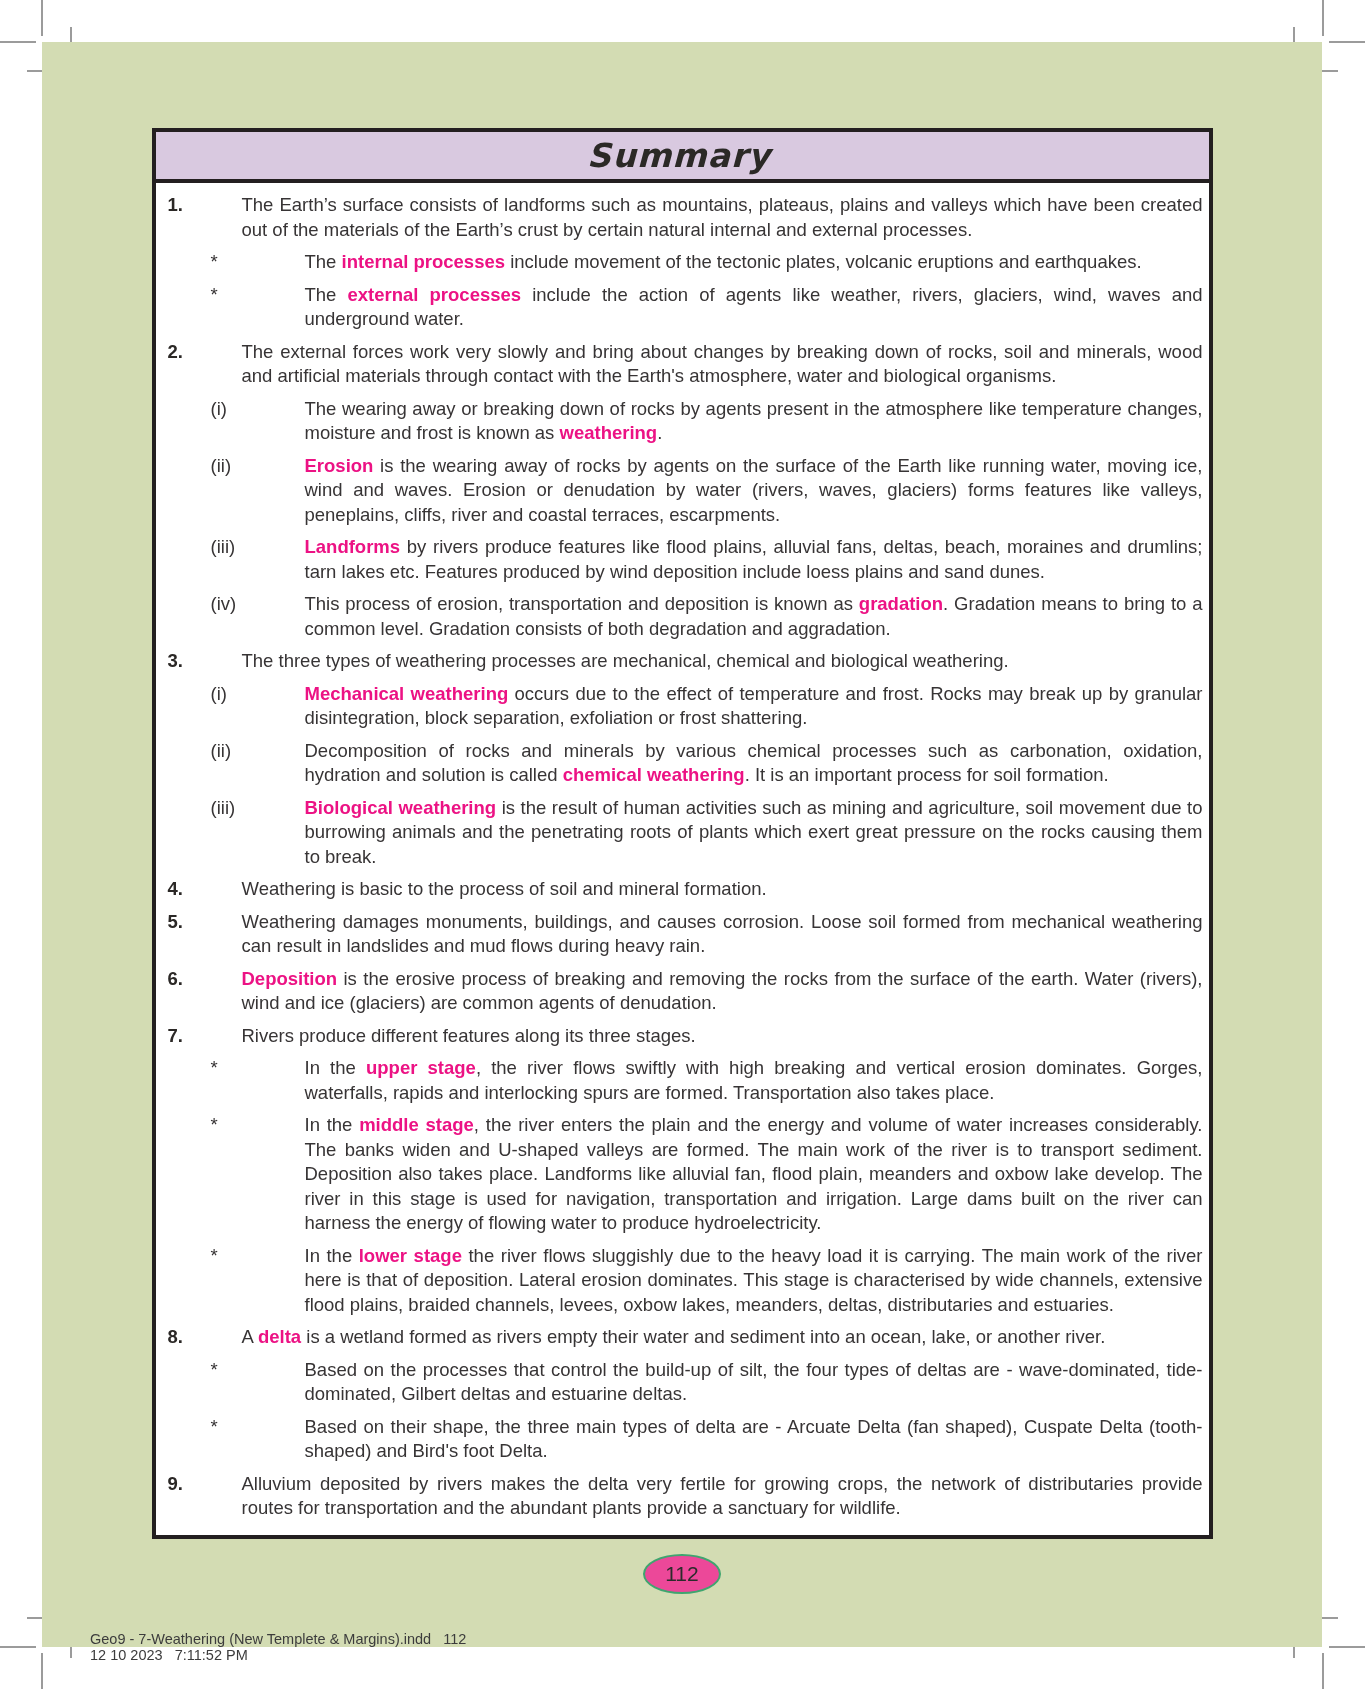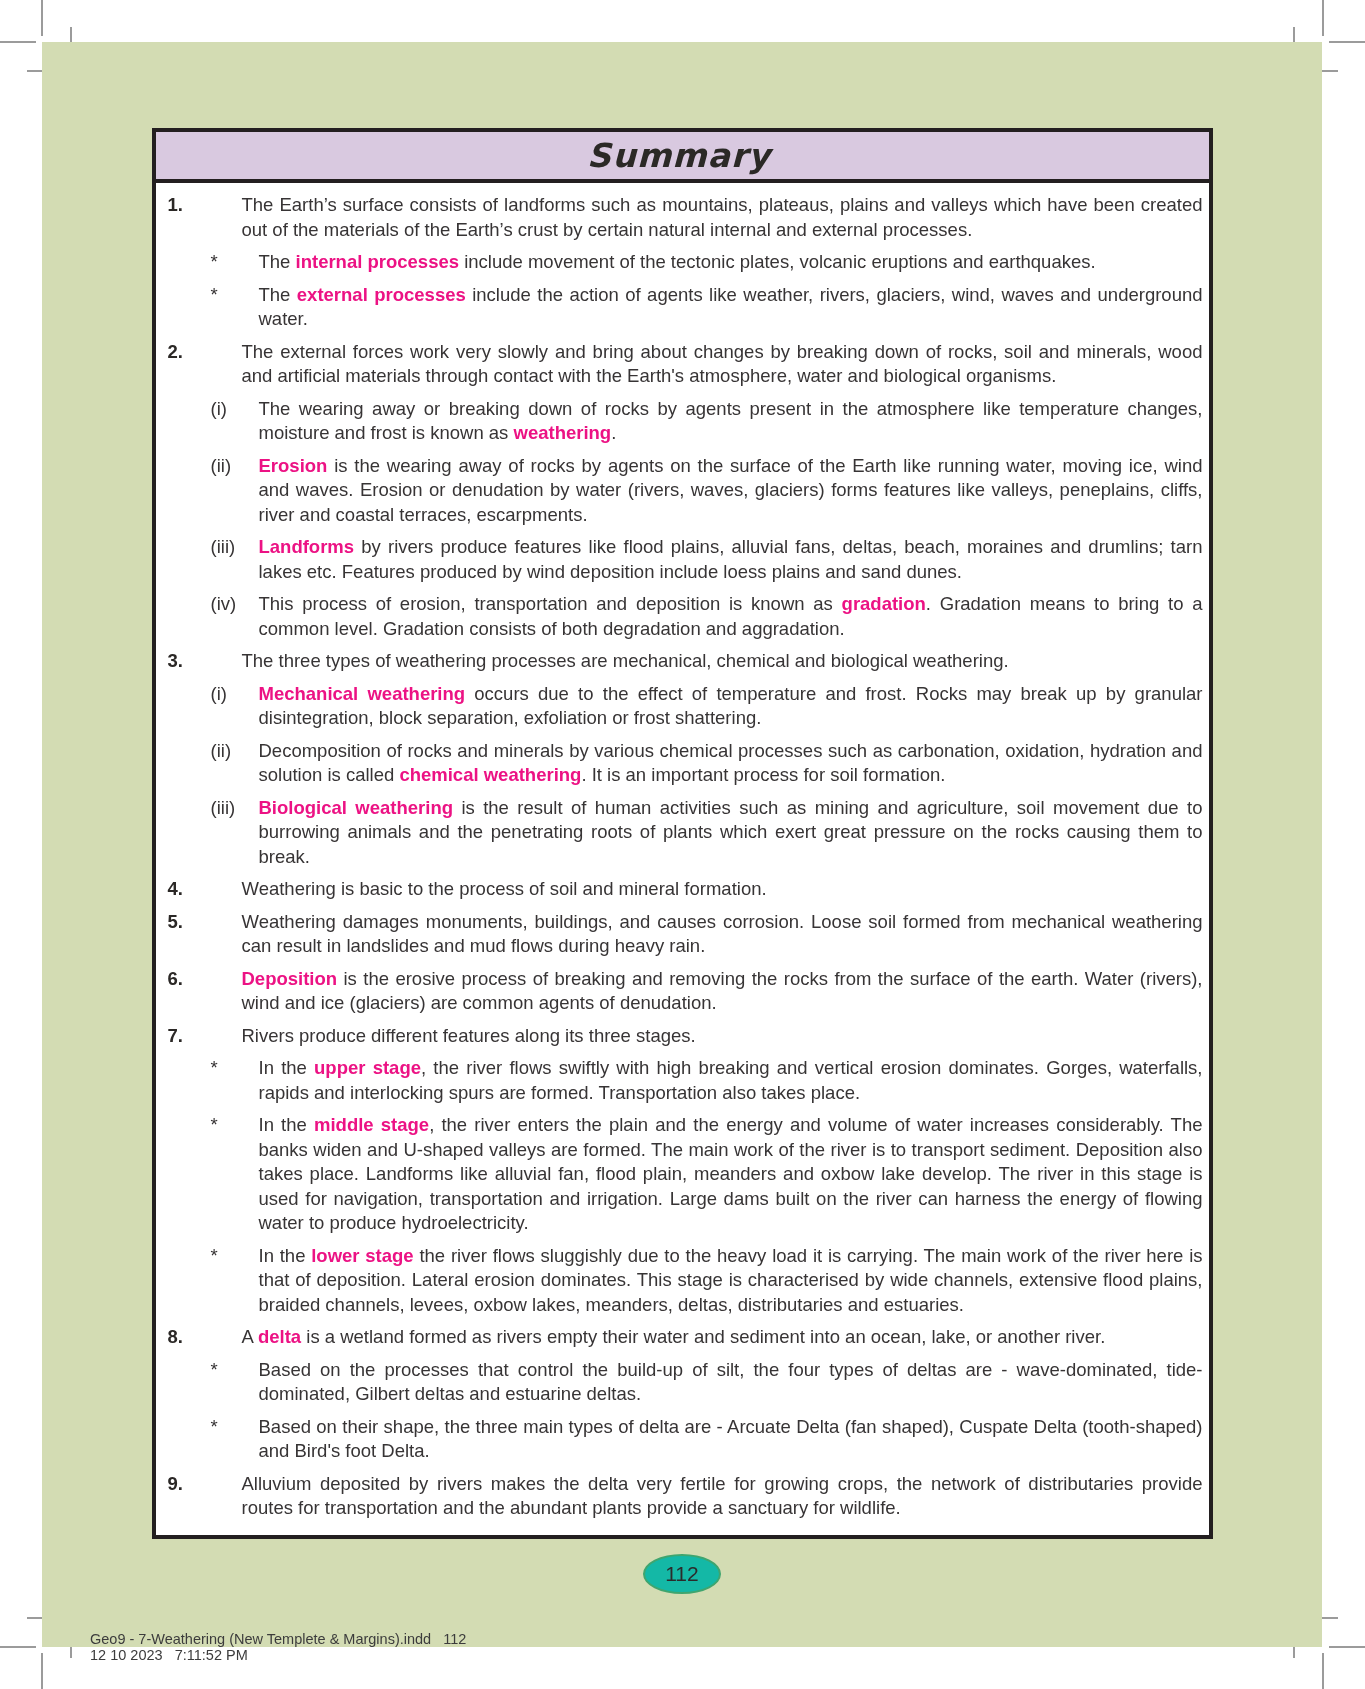--- a/index.html
+++ b/index.html
@@ -29,25 +29,25 @@
   }
   .box-content{
     padding:2px 6px 14px 12px;
     font-size:18.5px;line-height:24.5px;color:#373435;text-align:justify;
   }
   .item{display:flex;margin-top:8px;}
   .item > .num{flex:none;width:40px;font-weight:bold;color:#2b2826;}
   .item > .body{flex:1;margin-left:34px;}
   .sub{display:flex;margin-top:8px;margin-left:43px;}
   .sub > .marker{flex:none;width:48px;}
-  .sub > .body{flex:1;}
+  .sub > .body{flex:1;margin-left:46px;}
   .kw{color:#ec1284;font-weight:bold;}
   
   .page-oval{
-    width:74px;height:36px;margin:15px auto 0 auto;background:#14b8a6;
+    width:74px;height:36px;margin:15px auto 0 auto;background:#ec4899;
     border:2px solid #3fa56f;border-radius:50%;
     display:flex;align-items:center;justify-content:center;
     font-size:21px;color:#2b2b2b;
   }
   
   .footer{
     position:absolute;left:90px;right:78px;top:1631px;
     display:flex;justify-content:space-between;
     font-size:14.5px;color:#3c3c3c;flex-direction:column;
   }

